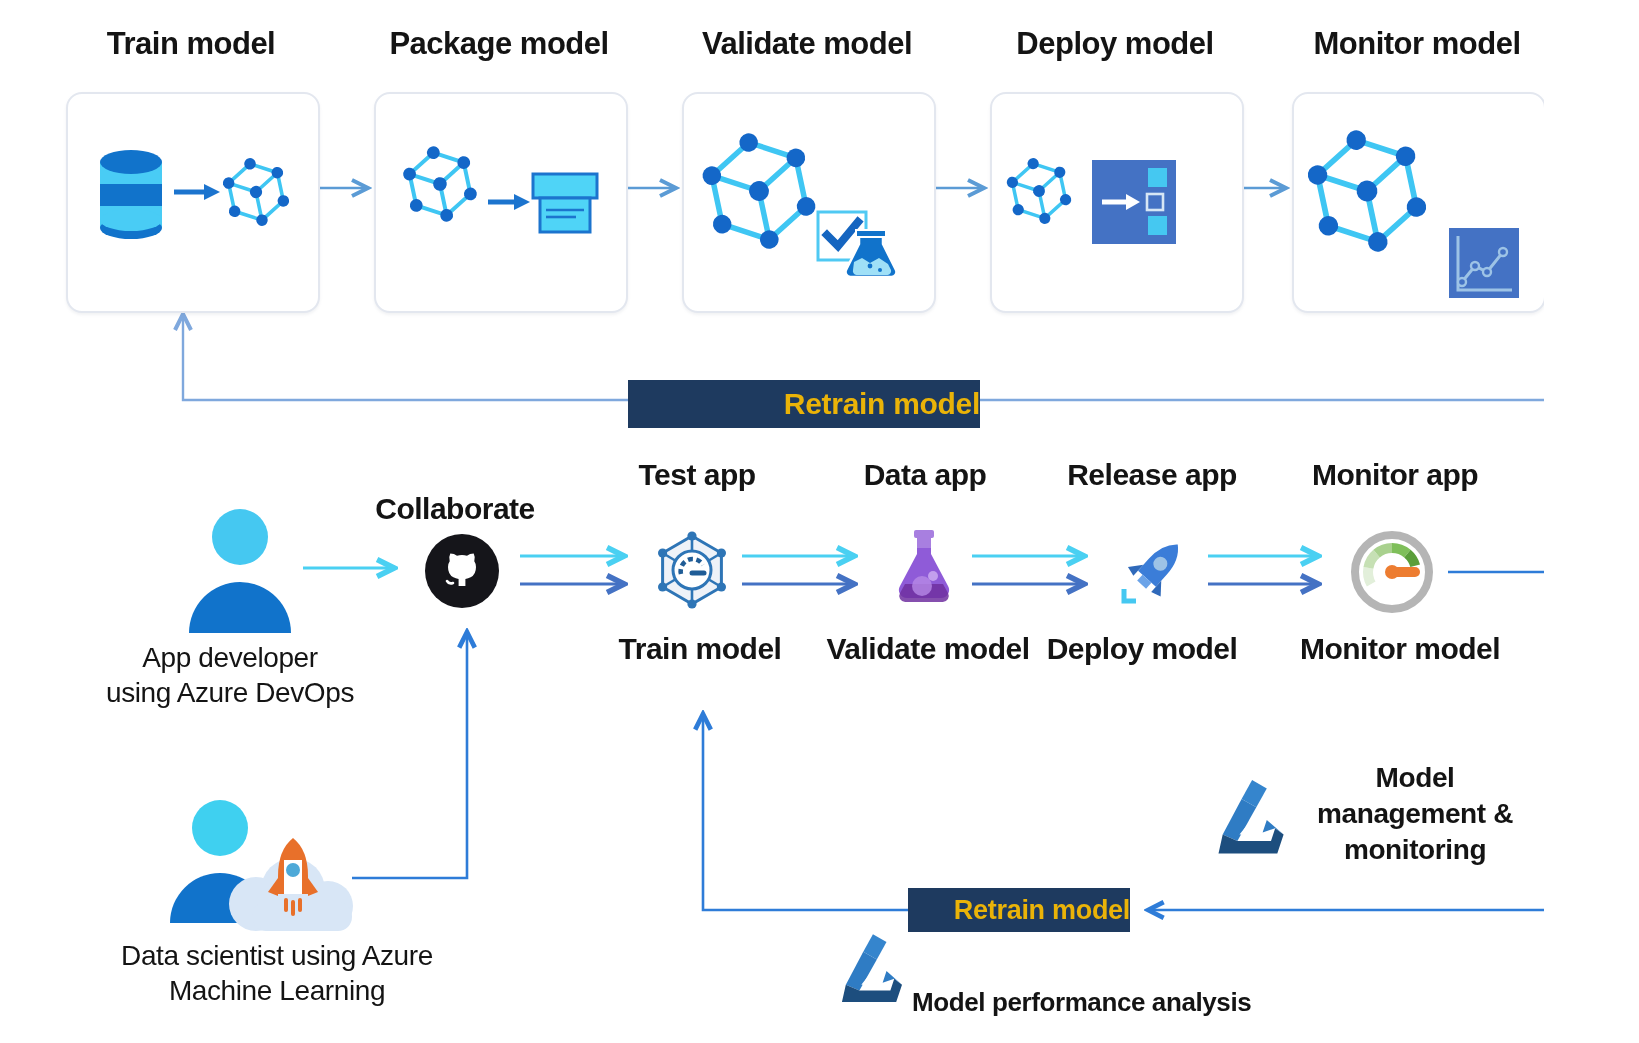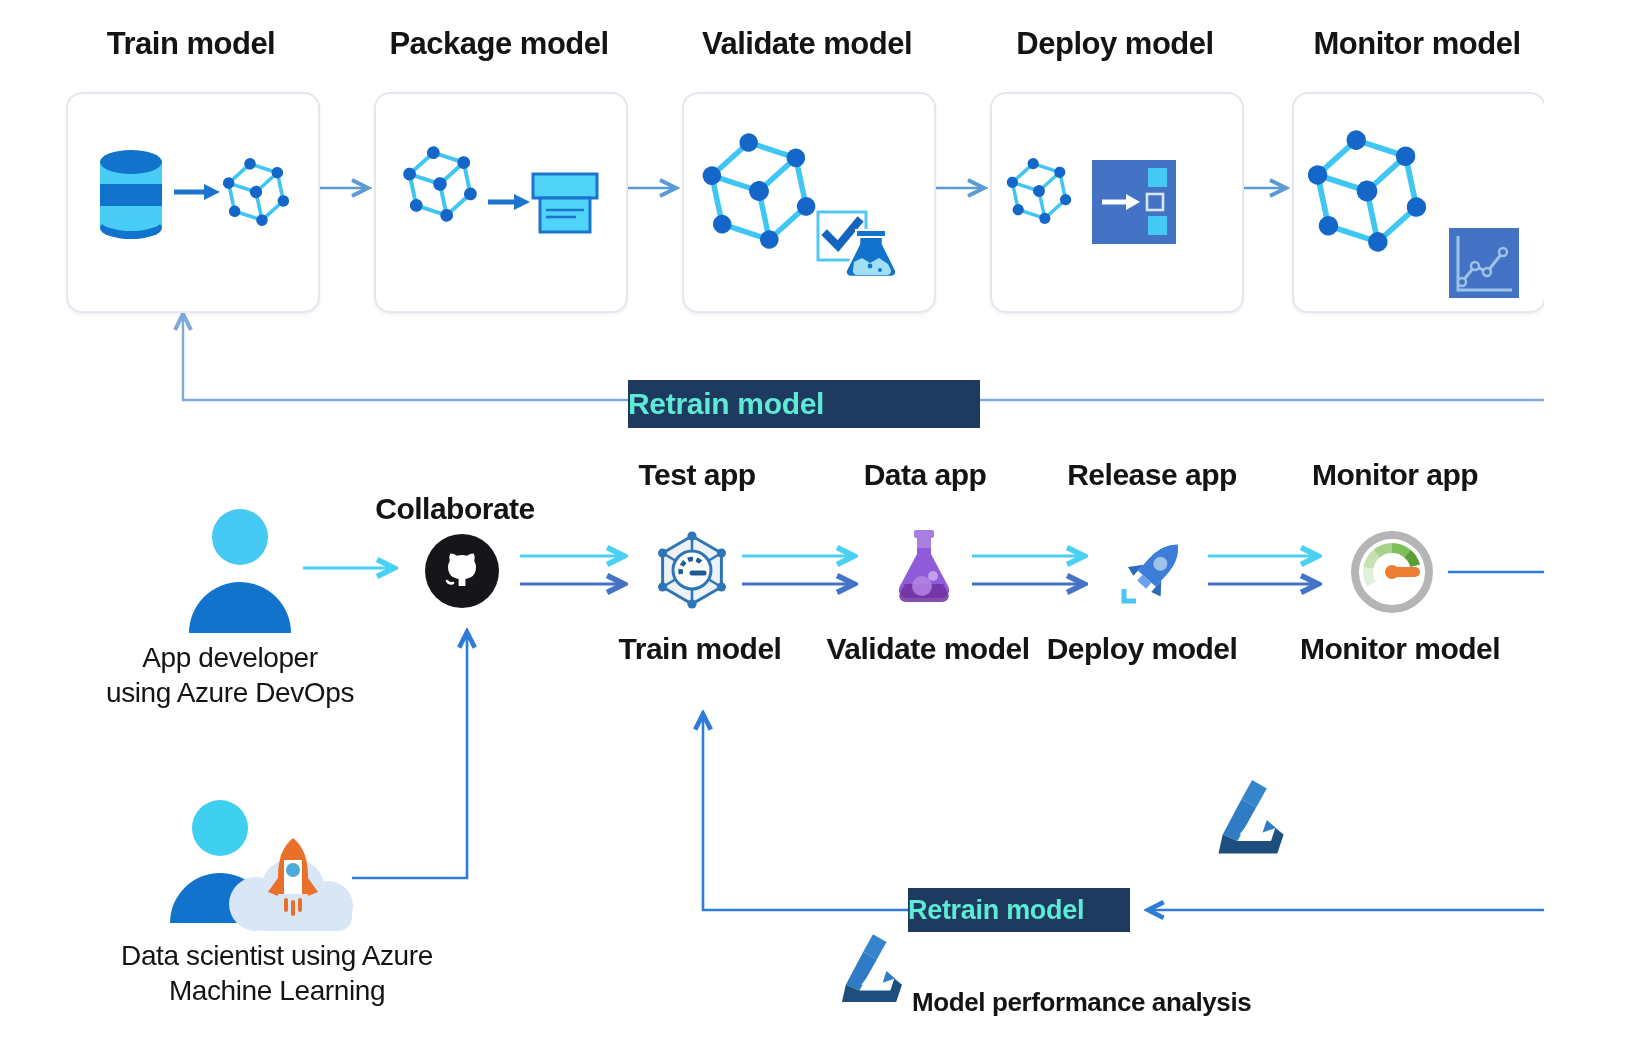--- a/index.html
+++ b/index.html
@@ -10,22 +10,22 @@
   .abs{position:absolute;}
   .stage-title{
     position:absolute;top:26px;width:300px;text-align:center;
     font-size:31px;font-weight:700;color:#141414;letter-spacing:-0.5px;
   }
   .stage-box{
     position:absolute;top:92px;width:250px;height:217px;background:#fff;
     border:2px solid #e3e7ef;border-radius:16px;box-shadow:0 2px 3px rgba(120,130,150,0.10);
   }
   .banner{
-    position:absolute;background:#1e3a5f;color:#5eead4;font-weight:700;
-    display:flex;align-items:center;justify-content:flex-start;letter-spacing:-0.3px;
+    position:absolute;background:#1e3a5f;color:#eab308;font-weight:700;
+    display:flex;align-items:center;justify-content:flex-end;letter-spacing:-0.3px;
   }
   .flow-label{
     position:absolute;width:280px;text-align:center;
     font-size:30px;font-weight:700;color:#141414;letter-spacing:-0.5px;
   }
   .model-label{
     position:absolute;width:300px;text-align:center;
     font-size:30px;font-weight:700;color:#141414;letter-spacing:-0.5px;
   }
   .actor-label{
@@ -362,20 +362,25 @@
     <div>Machine Learning</div>
   </div>
 
   <svg class="abs" style="left:1216px;top:780px;" width="68" height="84" viewBox="0 0 64 80">
     <polygon points="34,0 48,8 38,26 24,18" fill="#3585cd"></polygon>
     <polygon points="24,18 38,26 20,58 6,52" fill="#2f7cc4"></polygon>
     <polygon points="6,52 20,58 52,58 56,46 64,52 58,70 2,70" fill="#1d4e7e"></polygon>
     <polygon points="48,38 64,52 56,46 44,50" fill="#2f7cc4"></polygon>
     <polygon points="30,42 42,52 22,52" fill="#ffffff"></polygon>
   </svg>
+  <div class="note-label" style="left:1290px;top:760px;width:250px;text-align:center;">
+    <div>Model</div>
+    <div>management &amp;</div>
+    <div>monitoring</div>
+  </div>
 
   <div class="banner" style="left:908px;top:888px;width:222px;height:44px;font-size:27px;">
     <span>Retrain model</span>
   </div>
 
   <svg class="abs" style="left:840px;top:934px;" width="62" height="78" viewBox="0 0 64 80">
     <polygon points="34,0 48,8 38,26 24,18" fill="#3585cd"></polygon>
     <polygon points="24,18 38,26 20,58 6,52" fill="#2f7cc4"></polygon>
     <polygon points="6,52 20,58 52,58 56,46 64,52 58,70 2,70" fill="#1d4e7e"></polygon>
     <polygon points="48,38 64,52 56,46 44,50" fill="#2f7cc4"></polygon>

